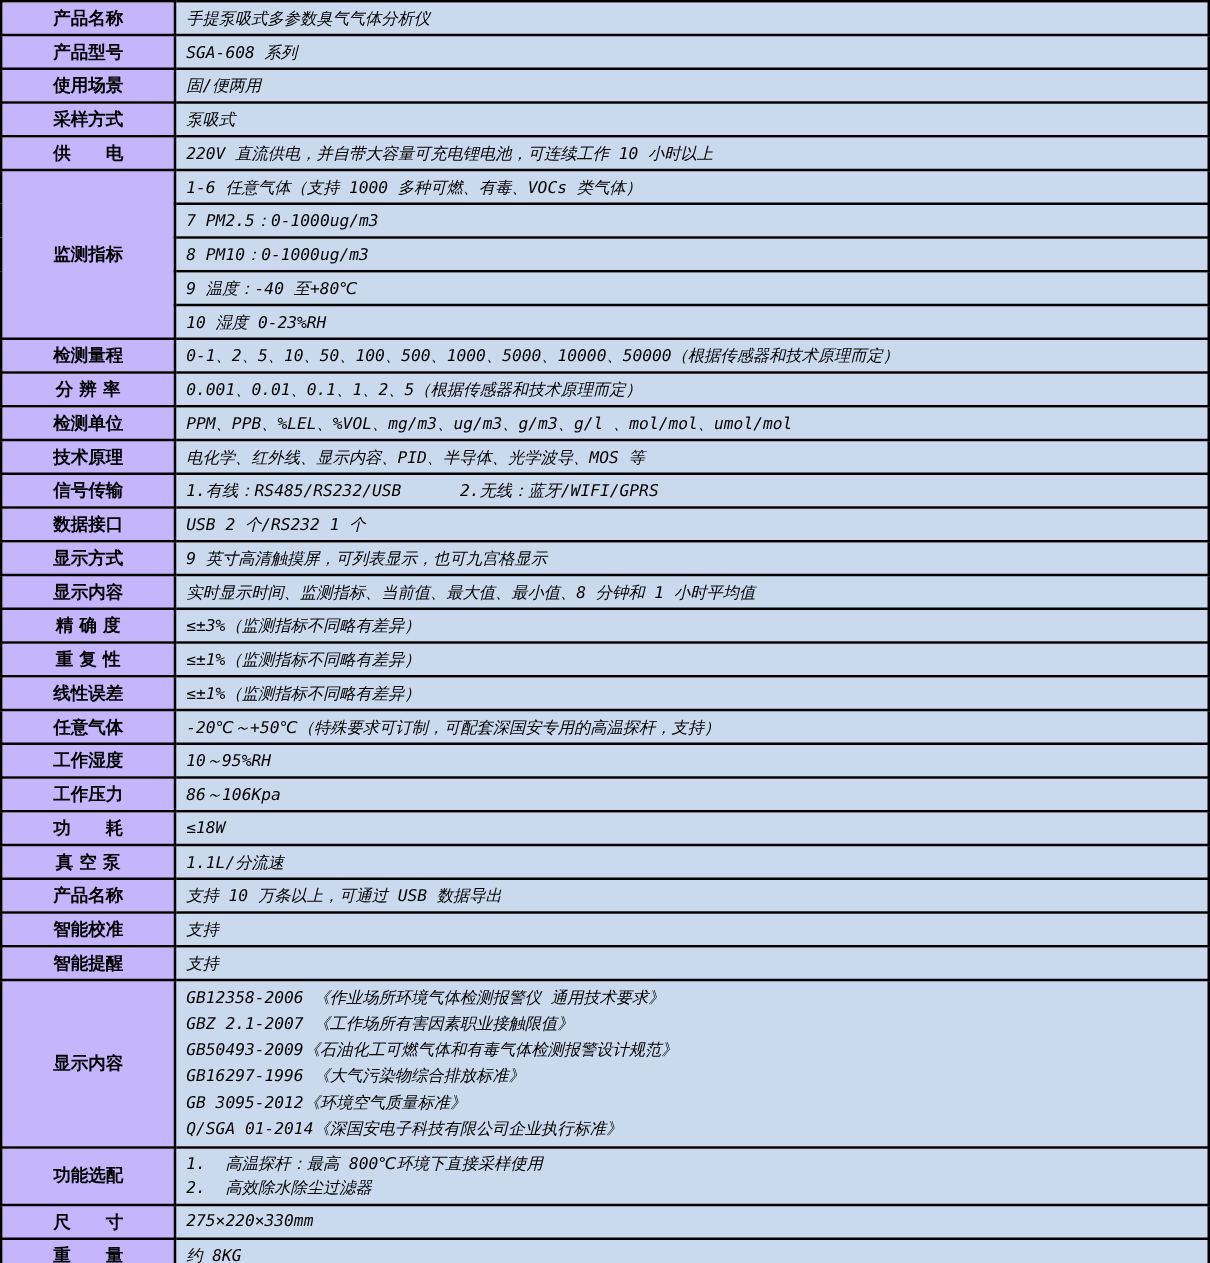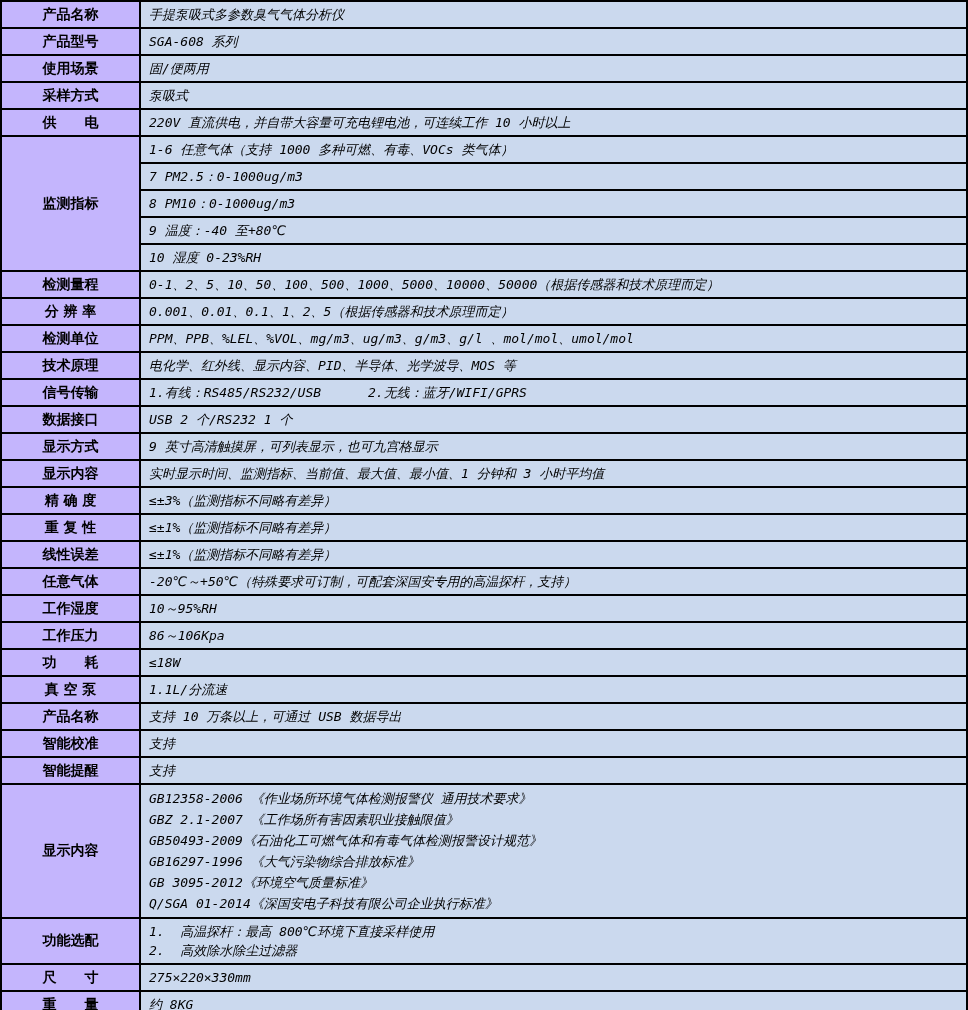--- a/index.html
+++ b/index.html
@@ -114,21 +114,21 @@
       <tr class="std">
         <td class="label">数据接口</td>
         <td class="value">USB 2 个/RS232 1 个</td>
       </tr>
       <tr class="std">
         <td class="label">显示方式</td>
         <td class="value">9 英寸高清触摸屏，可列表显示，也可九宫格显示</td>
       </tr>
       <tr class="std">
         <td class="label">显示内容</td>
-        <td class="value">实时显示时间、监测指标、当前值、最大值、最小值、1 分钟和 3 小时平均值</td>
+        <td class="value">实时显示时间、监测指标、当前值、最大值、最小值、8 分钟和 1 小时平均值</td>
       </tr>
       <tr class="std">
         <td class="label">精 确 度</td>
         <td class="value">≤±3%（监测指标不同略有差异）</td>
       </tr>
       <tr class="std">
         <td class="label">重 复 性</td>
         <td class="value">≤±1%（监测指标不同略有差异）</td>
       </tr>
       <tr class="std">

